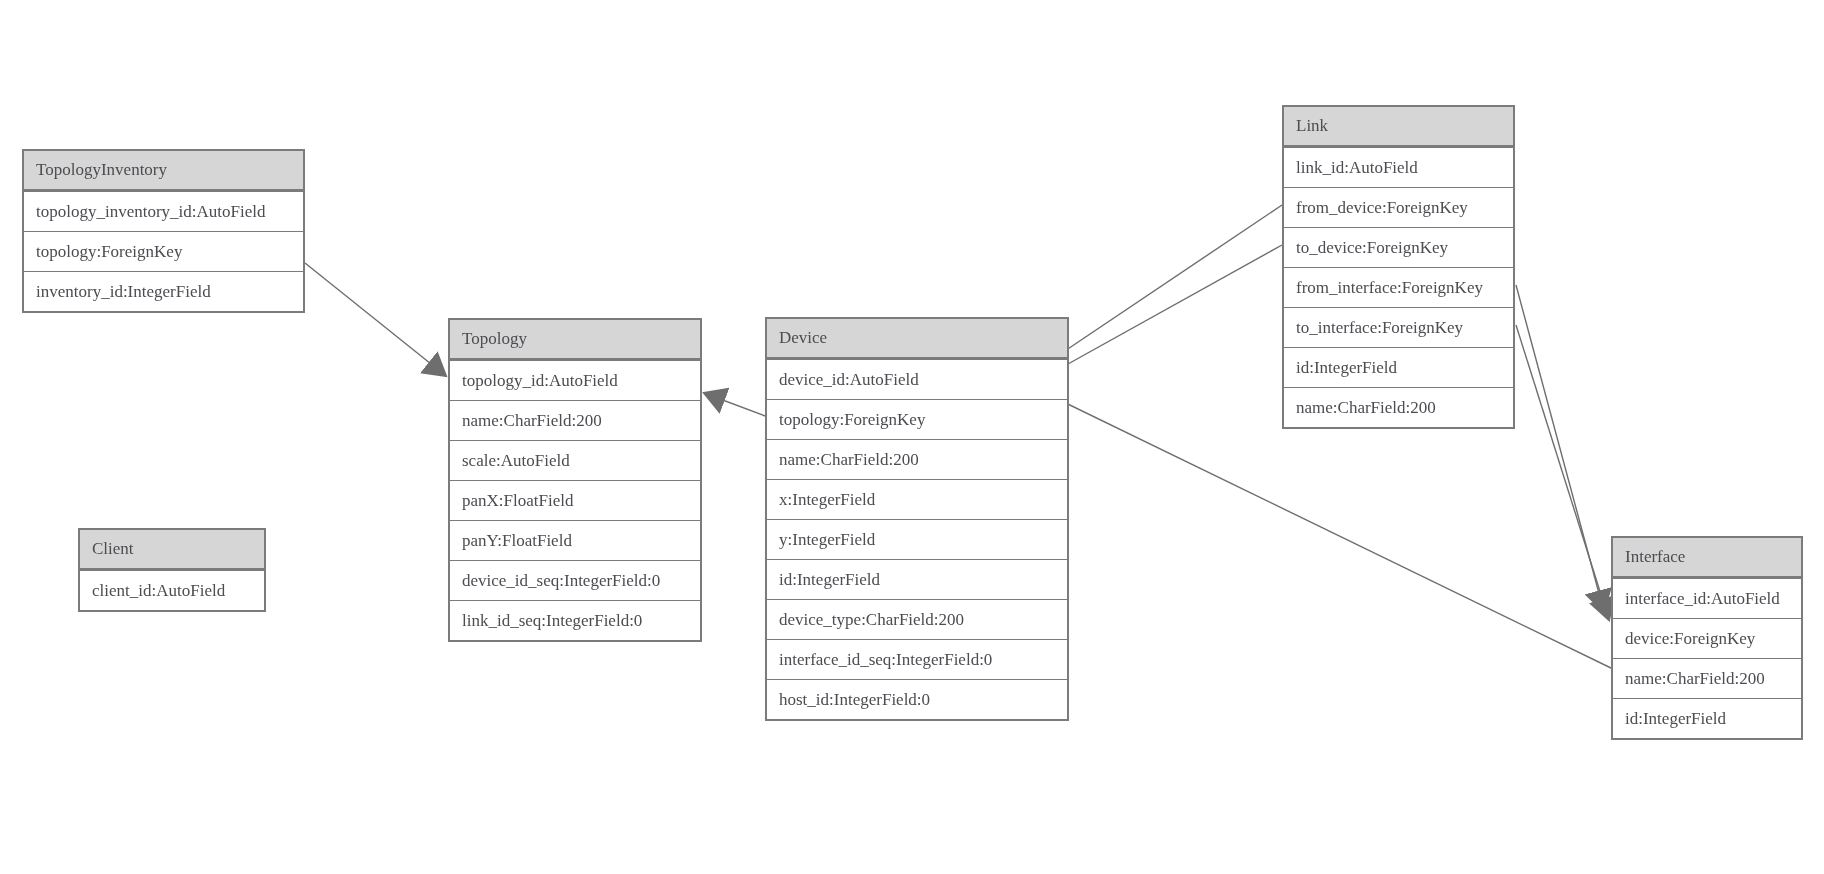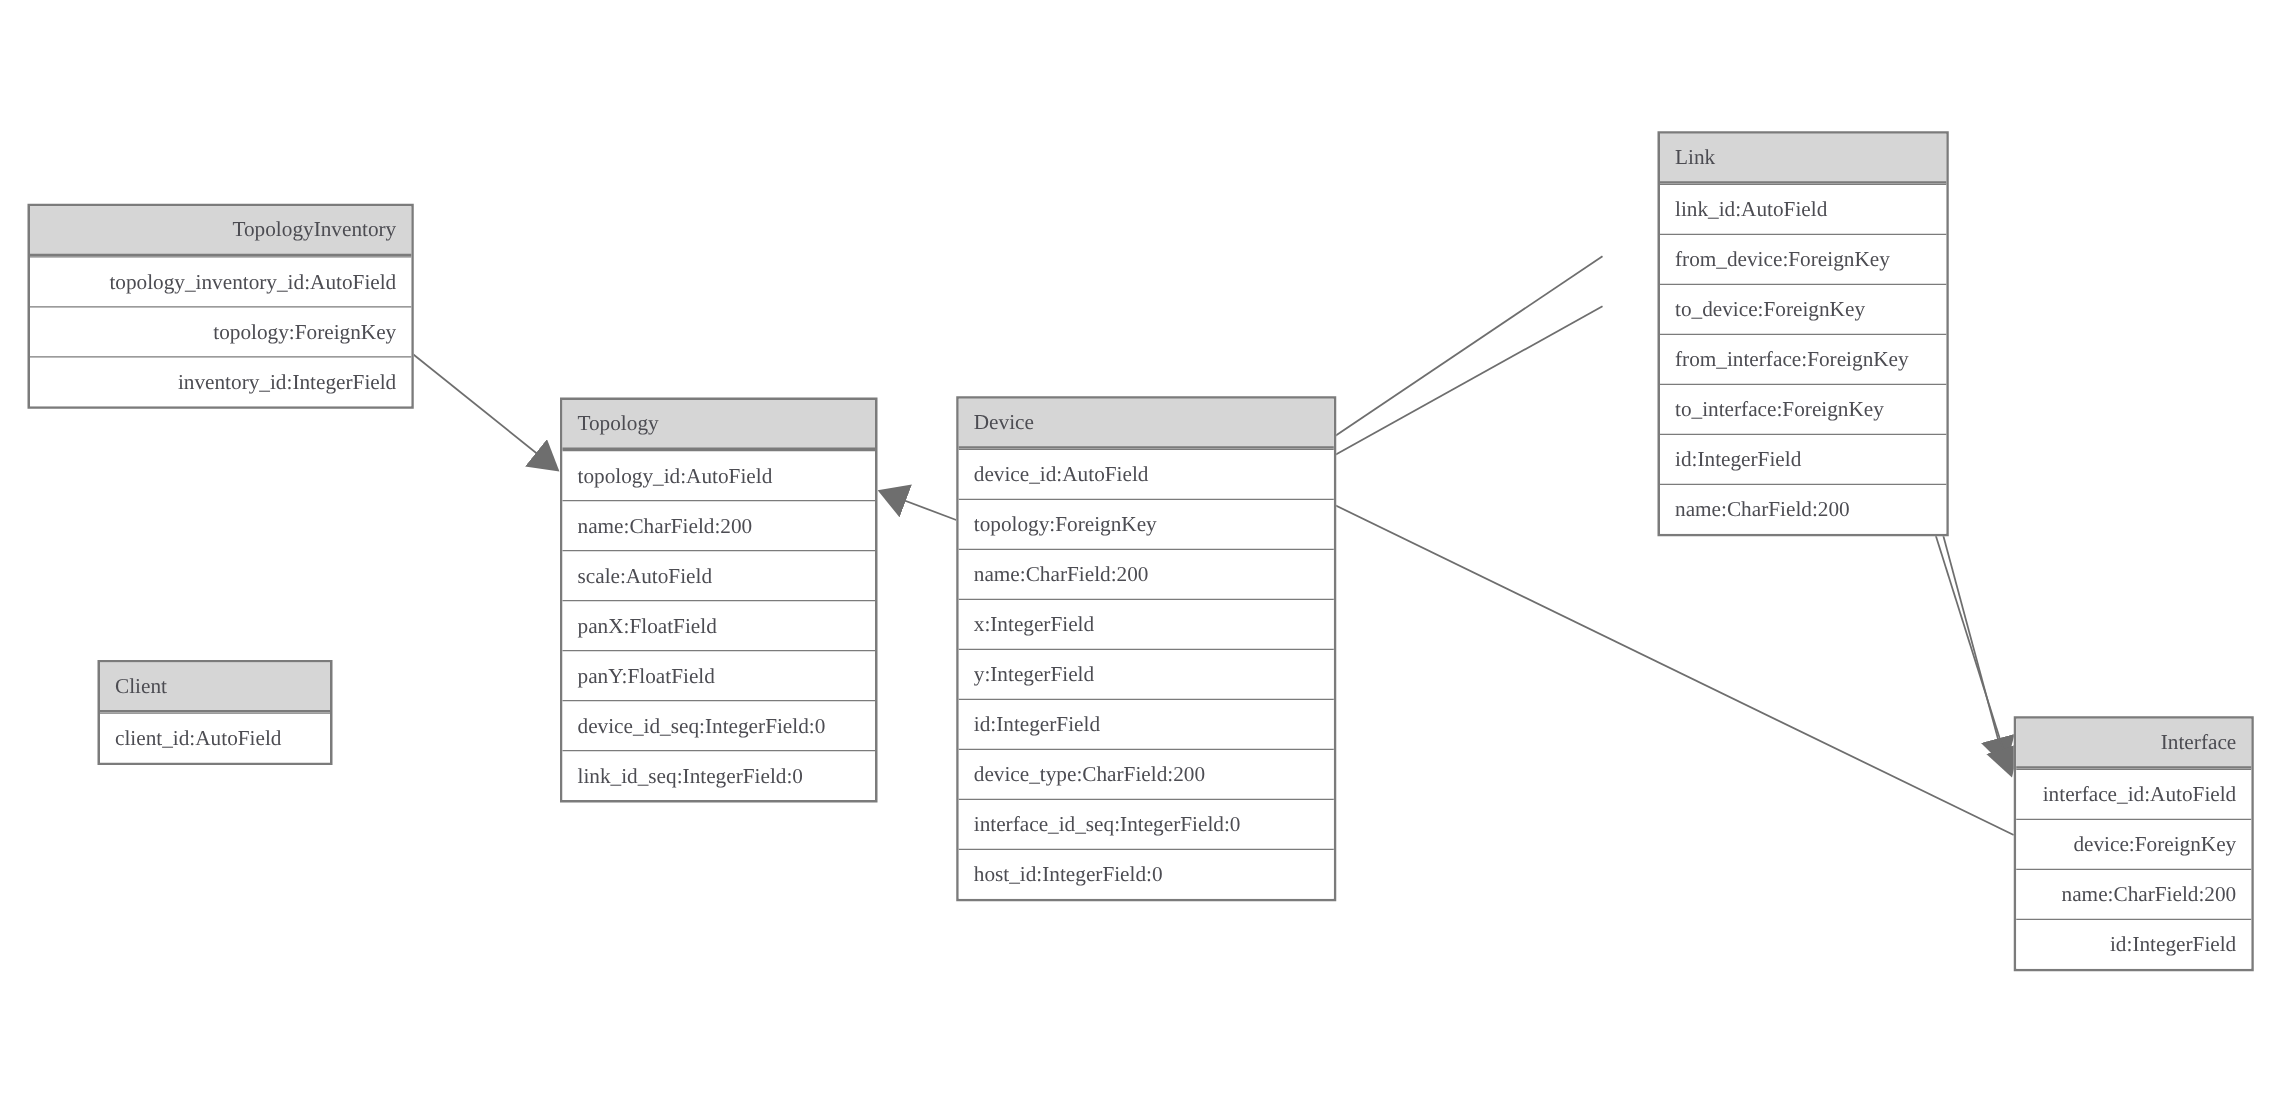--- a/index.html
+++ b/index.html
@@ -73,21 +73,21 @@
   <line x1="305" y1="263" x2="446" y2="376" marker-end="url(#arrowhead)"></line>
       <line x1="765" y1="416" x2="704" y2="393" marker-end="url(#arrowhead)"></line>
       <line x1="1282" y1="205" x2="1041" y2="367" marker-end="url(#arrowhead)"></line>
       <line x1="1282" y1="245" x2="1041" y2="379" marker-end="url(#arrowhead)"></line>
       <line x1="1516" y1="285" x2="1604" y2="612" marker-end="url(#arrowhead)"></line>
       <line x1="1516" y1="325" x2="1609" y2="620" marker-end="url(#arrowhead)"></line>
       <line x1="1611" y1="668" x2="1041" y2="391" marker-end="url(#arrowhead)"></line>
     </svg>
   <div id="entities">
 
-  <div class="entity" style="left: 22px; top: 163px; width: 309px; text-align: right;">
+  <div class="entity" style="left: 22px; top: 149px; width: 283px;">
         <div class="entity-header">TopologyInventory</div>
         <div class="entity-row">topology_inventory_id:AutoField</div>
         <div class="entity-row">topology:ForeignKey</div>
         <div class="entity-row">inventory_id:IntegerField</div>
       </div>
       <div class="entity" style="left: 448px; top: 318px; width: 254px;">
         <div class="entity-header">Topology</div>
         <div class="entity-row">topology_id:AutoField</div>
         <div class="entity-row">name:CharField:200</div>
         <div class="entity-row">scale:AutoField</div>
@@ -105,31 +105,31 @@
         <div class="entity-row">device_id:AutoField</div>
         <div class="entity-row">topology:ForeignKey</div>
         <div class="entity-row">name:CharField:200</div>
         <div class="entity-row">x:IntegerField</div>
         <div class="entity-row">y:IntegerField</div>
         <div class="entity-row">id:IntegerField</div>
         <div class="entity-row">device_type:CharField:200</div>
         <div class="entity-row">interface_id_seq:IntegerField:0</div>
         <div class="entity-row">host_id:IntegerField:0</div>
       </div>
-      <div class="entity" style="left: 1282px; top: 105px; width: 233px; margin-left: 44px;">
+      <div class="entity" style="left: 1282px; top: 105px; width: 233px;">
         <div class="entity-header">Link</div>
         <div class="entity-row">link_id:AutoField</div>
         <div class="entity-row">from_device:ForeignKey</div>
         <div class="entity-row">to_device:ForeignKey</div>
         <div class="entity-row">from_interface:ForeignKey</div>
         <div class="entity-row">to_interface:ForeignKey</div>
         <div class="entity-row">id:IntegerField</div>
         <div class="entity-row">name:CharField:200</div>
       </div>
-      <div class="entity" style="left: 1611px; top: 573px; width: 192px; text-align: right;">
+      <div class="entity" style="left: 1611px; top: 536px; width: 192px;">
         <div class="entity-header">Interface</div>
         <div class="entity-row">interface_id:AutoField</div>
         <div class="entity-row">device:ForeignKey</div>
         <div class="entity-row">name:CharField:200</div>
         <div class="entity-row">id:IntegerField</div>
       </div>
     </div>
 </div>
 
 </body></html>

